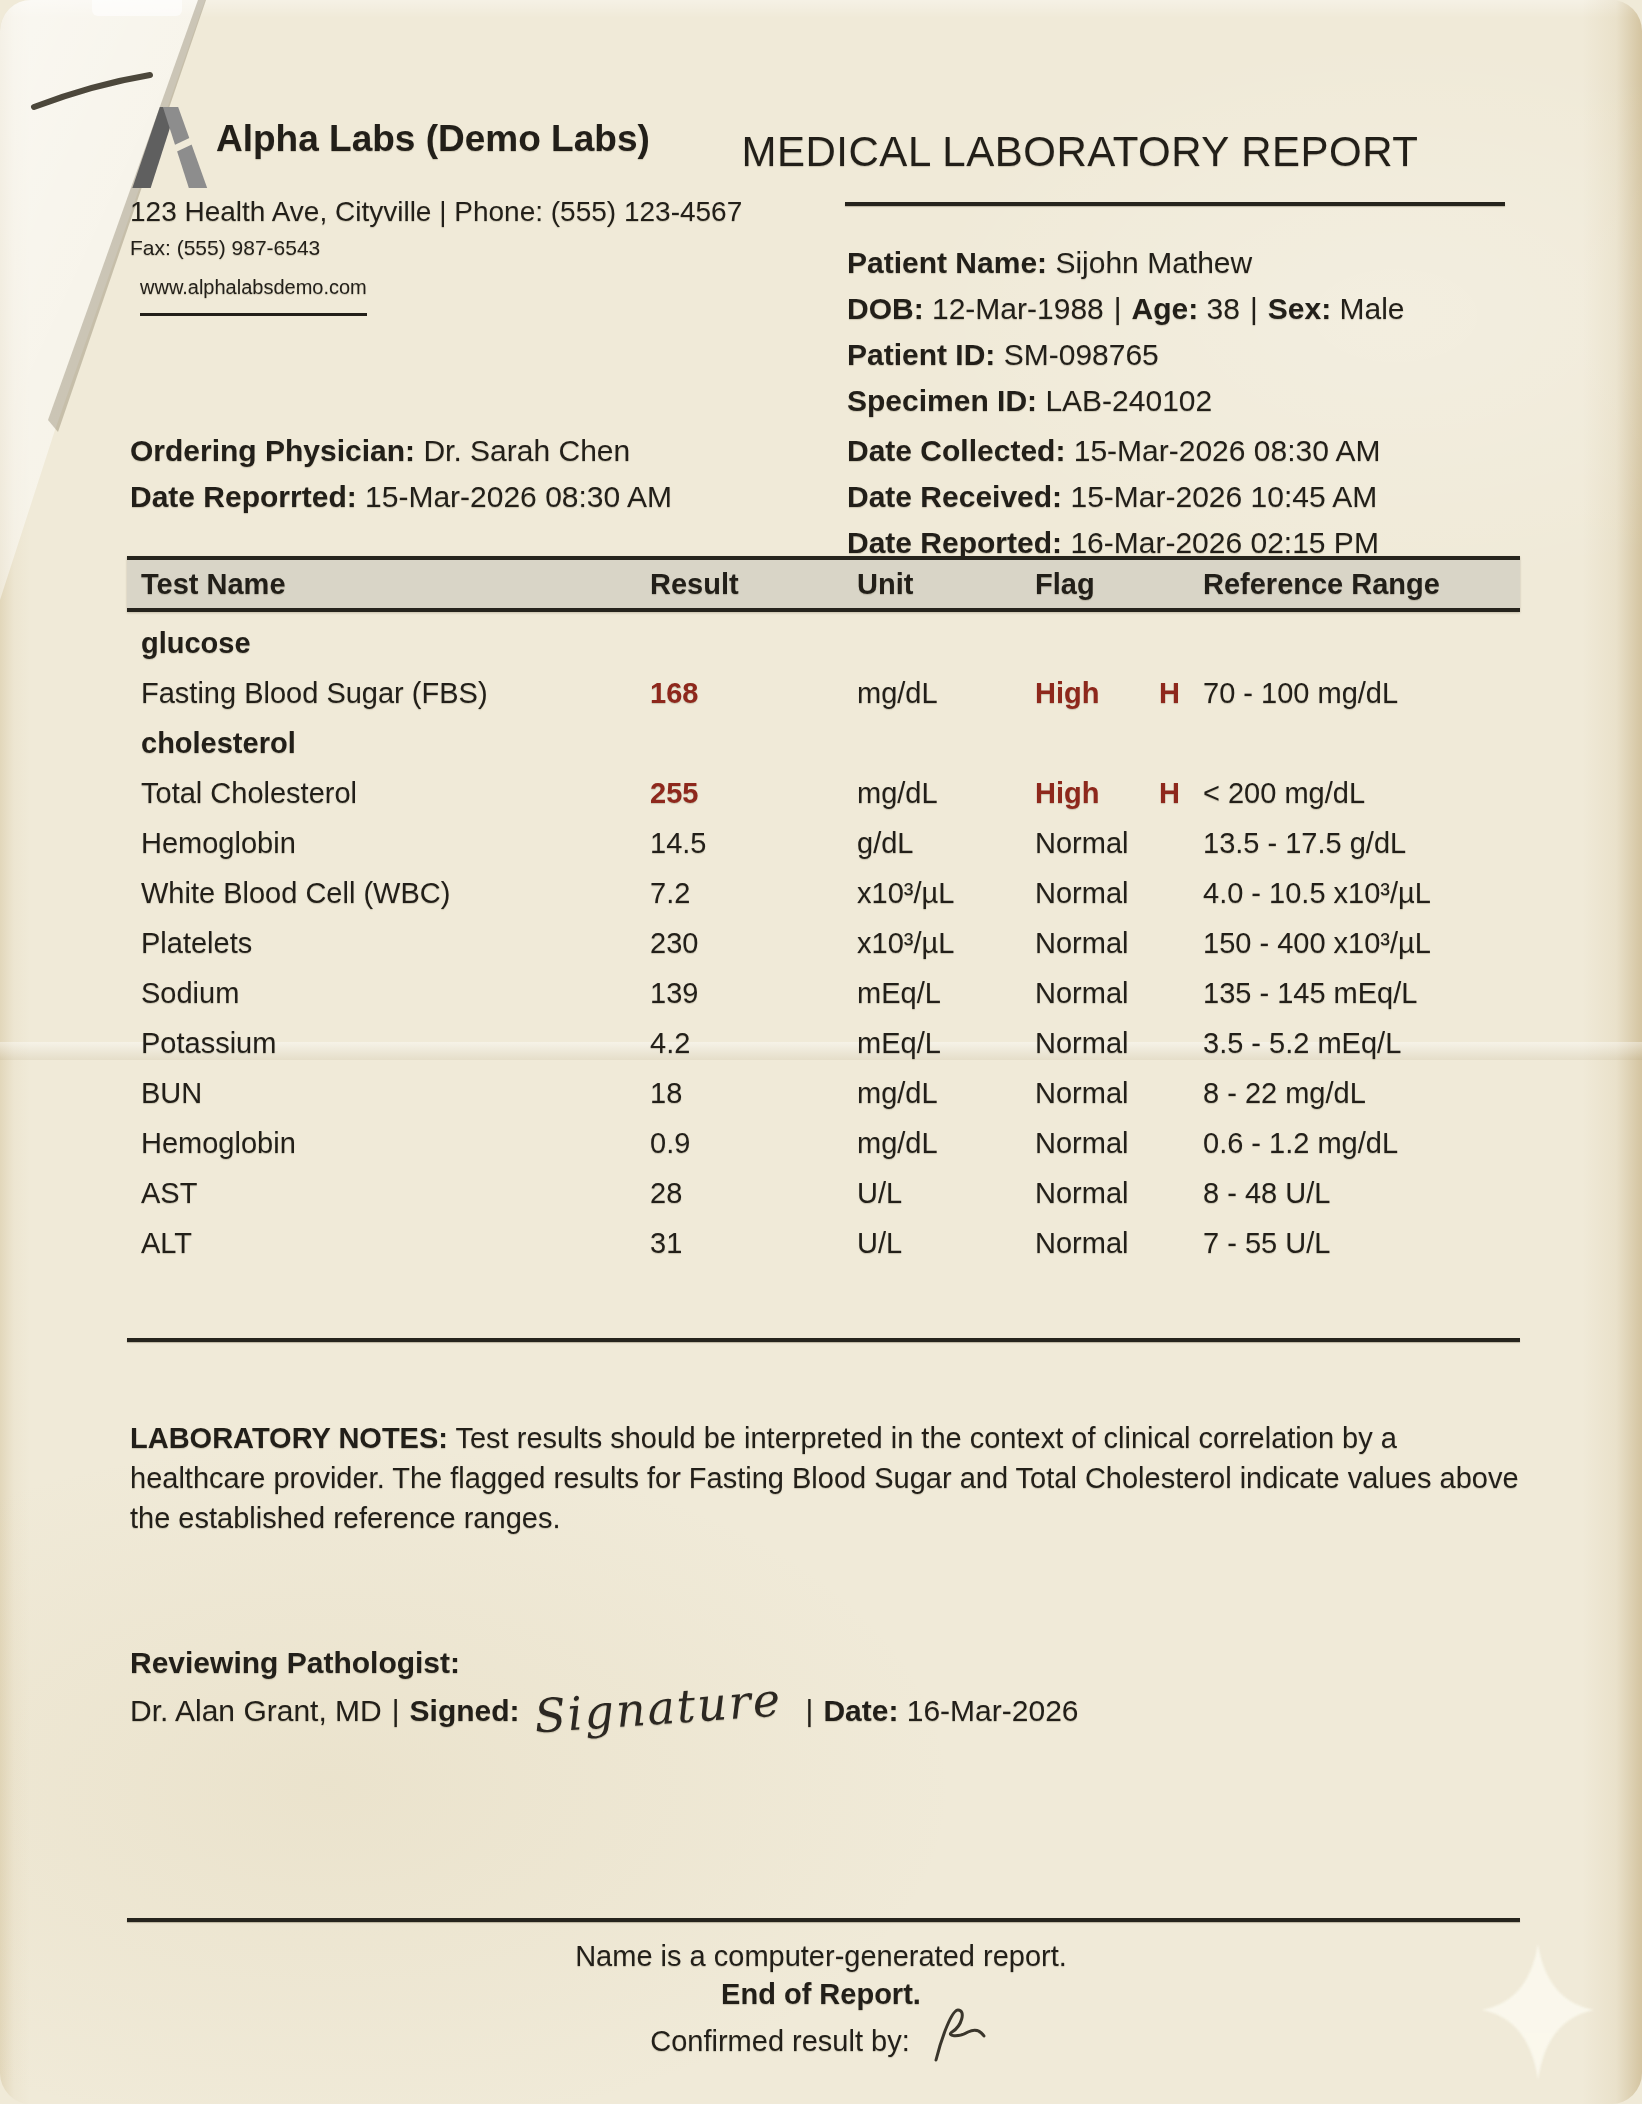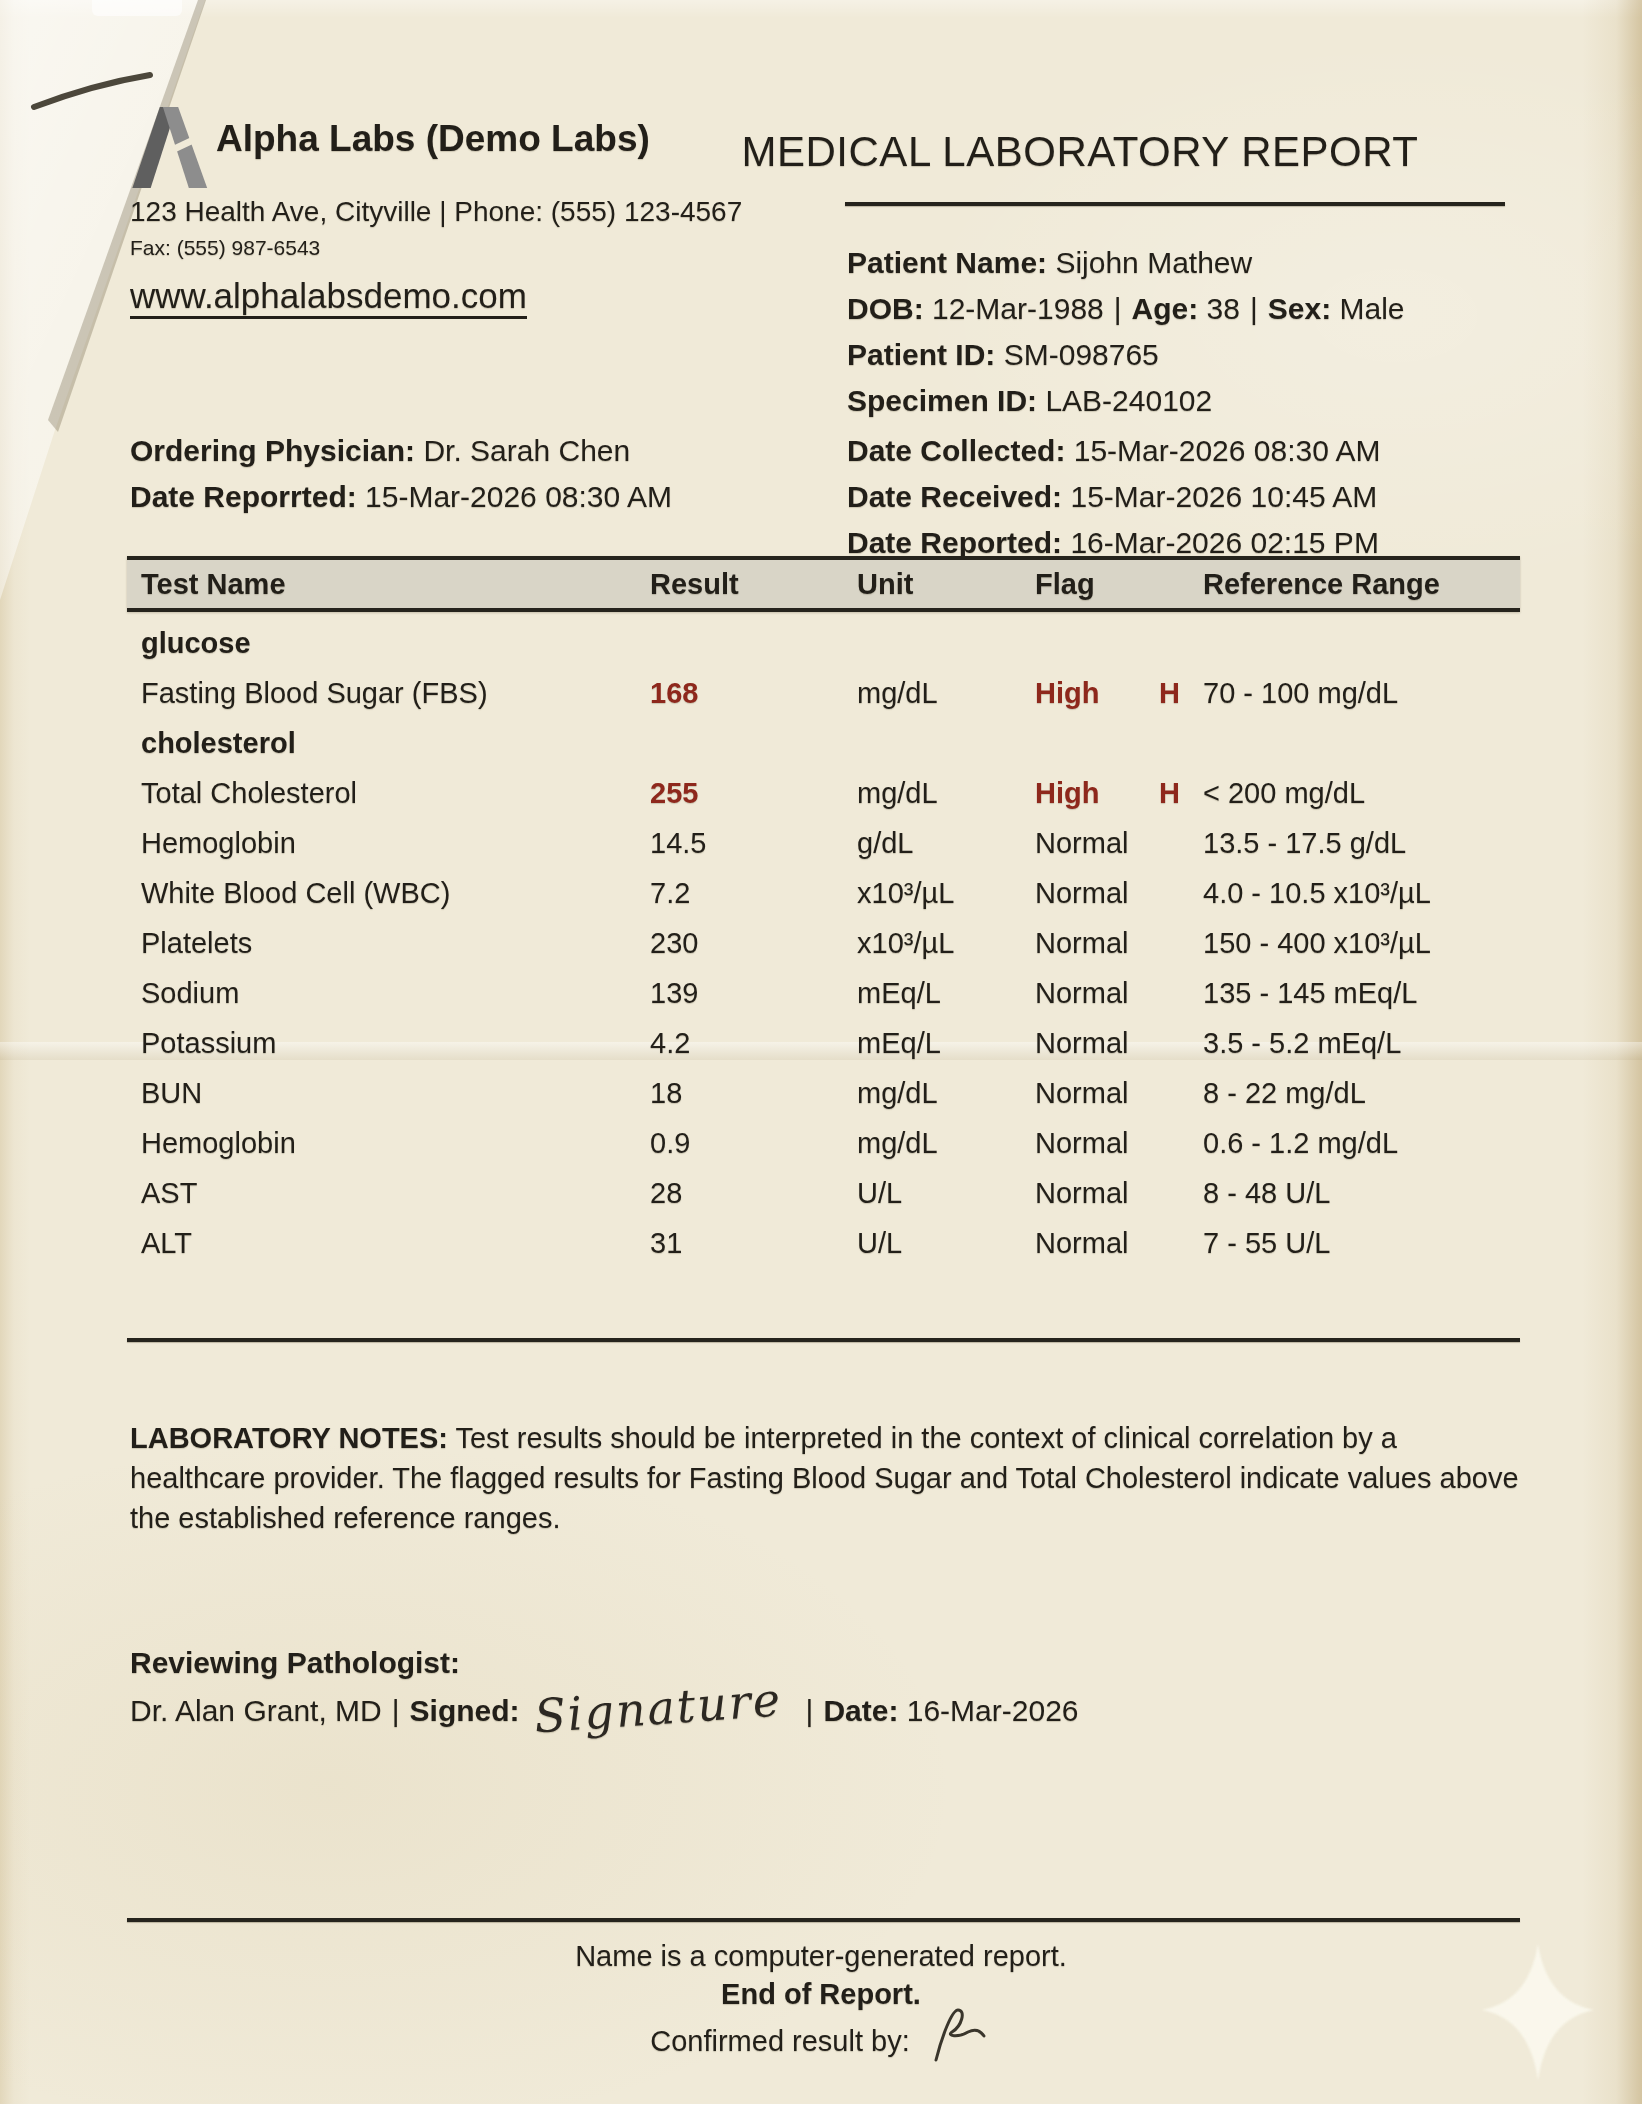--- a/index.html
+++ b/index.html
@@ -18,20 +18,21 @@
   }
   .page{
     position:relative;width:1642px;height:2104px;overflow:hidden;
     background:
       radial-gradient(900px 500px at 20% 85%, rgba(188,164,104,0.10), rgba(0,0,0,0) 70%),
       radial-gradient(700px 400px at 85% 15%, rgba(255,255,255,0.20), rgba(0,0,0,0) 70%),
       linear-gradient(to right, rgba(176,146,82,0.22) 0px, rgba(176,146,82,0.05) 14px, rgba(0,0,0,0) 30px),
       linear-gradient(to left, rgba(166,134,70,0.38) 0px, rgba(176,146,82,0.10) 26px, rgba(0,0,0,0) 60px),
       linear-gradient(to bottom, rgba(255,255,255,0.35) 0px, rgba(0,0,0,0) 18px),
       var(--paper);
+    border-radius: 31px;
   }
   .txt{position:absolute;white-space:nowrap;text-shadow:0 1px 1px rgba(70,58,32,0.22);}
   b{font-weight:700;}
 
   
   .fold{
     position:absolute;left:0;top:0;width:240px;height:640px;
     clip-path:polygon(0 0,205px 0,55px 430px,0 600px);
     background:linear-gradient(115deg, rgba(255,255,255,0.65), rgba(255,255,255,0.25));
     pointer-events:none;
@@ -52,21 +53,21 @@
     background:linear-gradient(to bottom, rgba(255,255,255,0.40), rgba(133,114,72,0.10));
     pointer-events:none;
   }
   .sparkle{position:absolute;left:1468px;top:1930px;filter:blur(1px);opacity:0.9;}
 
   
   .logo{position:absolute;left:130px;top:104px;}
   .company{left:216px;top:118px;font-size:37px;font-weight:700;}
   .addr1{left:130px;top:196px;font-size:28px;}
   .addr2{left:130px;top:236px;font-size:21px;}
-  .site{left:130px;top:276px;font-size:35px;border-bottom:3px solid var(--ink);padding-bottom:0;}
+  .site{left:140px;top:276px;font-size:20px;border-bottom:3px solid var(--ink);padding-bottom:14px;}
   .title{left:640px;top:128px;width:880px;text-align:center;font-size:42px;font-weight:400;letter-spacing:0.5px;}
   .hr{position:absolute;height:4px;background:var(--rule);box-shadow:0 1px 1px rgba(70,58,32,0.3);}
   .hr-title{left:845px;top:202px;width:660px;}
   .info{font-size:30px;line-height:46px;}
   .patient-block{position:absolute;left:847px;top:240px;}
   .order-block{position:absolute;left:130px;top:428px;}
   .dates-block{position:absolute;left:847px;top:428px;}
   .info .row{white-space:nowrap;text-shadow:0 1px 1px rgba(70,58,32,0.22);}
   .sep{padding:0 10px;}
 

